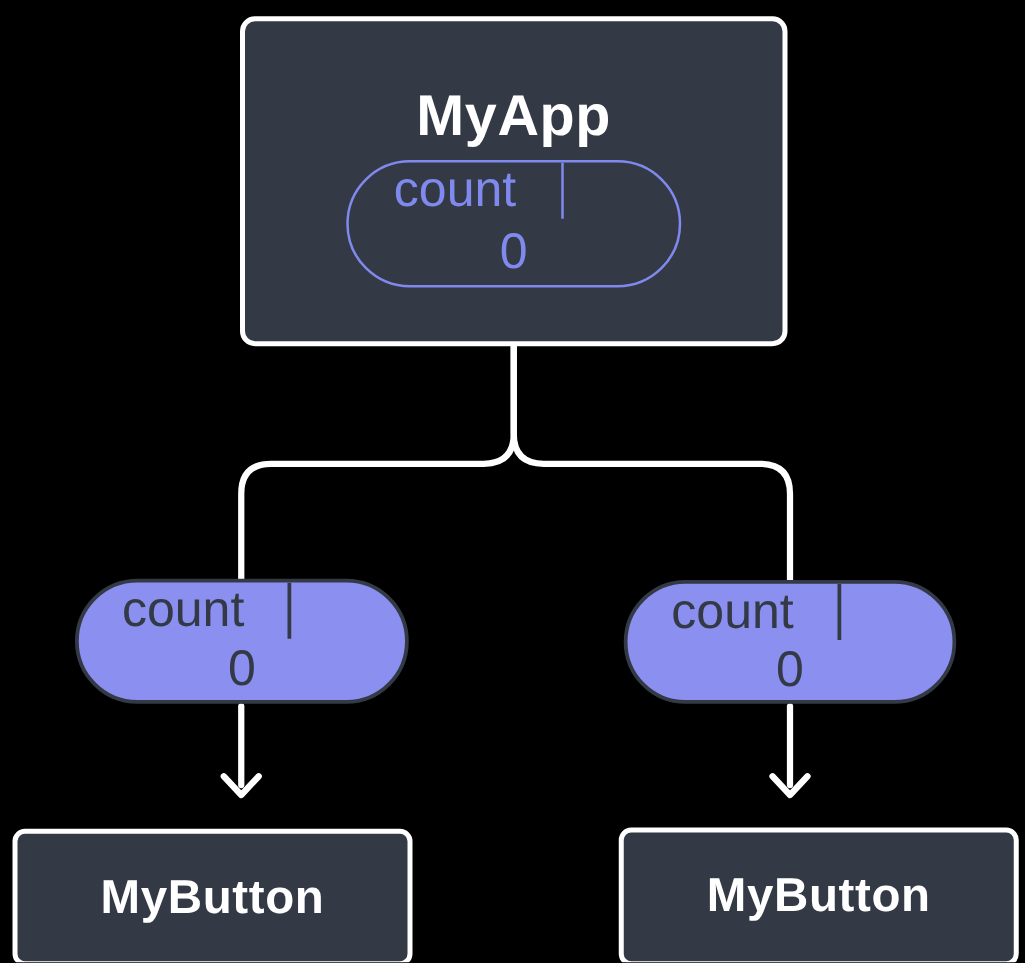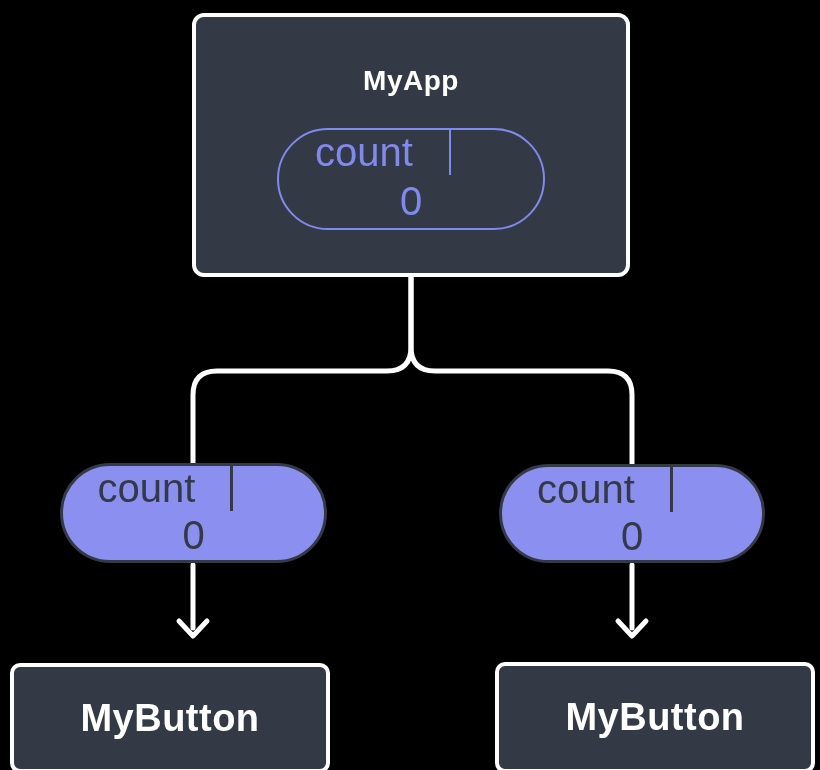--- a/index.html
+++ b/index.html
@@ -28,21 +28,21 @@
     position:absolute;
     background:var(--node-fill);
     border:4px solid var(--node-border);
     border-radius:12px;
   }
   .node-root{left:192px;top:13px;width:438px;height:264px;}
   .node-title{
     position:absolute;left:0;right:0;top:48px;
     text-align:center;
     color:var(--title-text);
-    font-size:28px;font-weight:600;
+    font-size:46px;font-weight:600;
     letter-spacing:0.5px;
   }
   .node-child{
     display:flex;align-items:center;justify-content:center;
     color:var(--title-text);
     font-size:38px;font-weight:600;
     letter-spacing:0.5px;
     border-radius:10px;
     margin-top:15px;
   }

